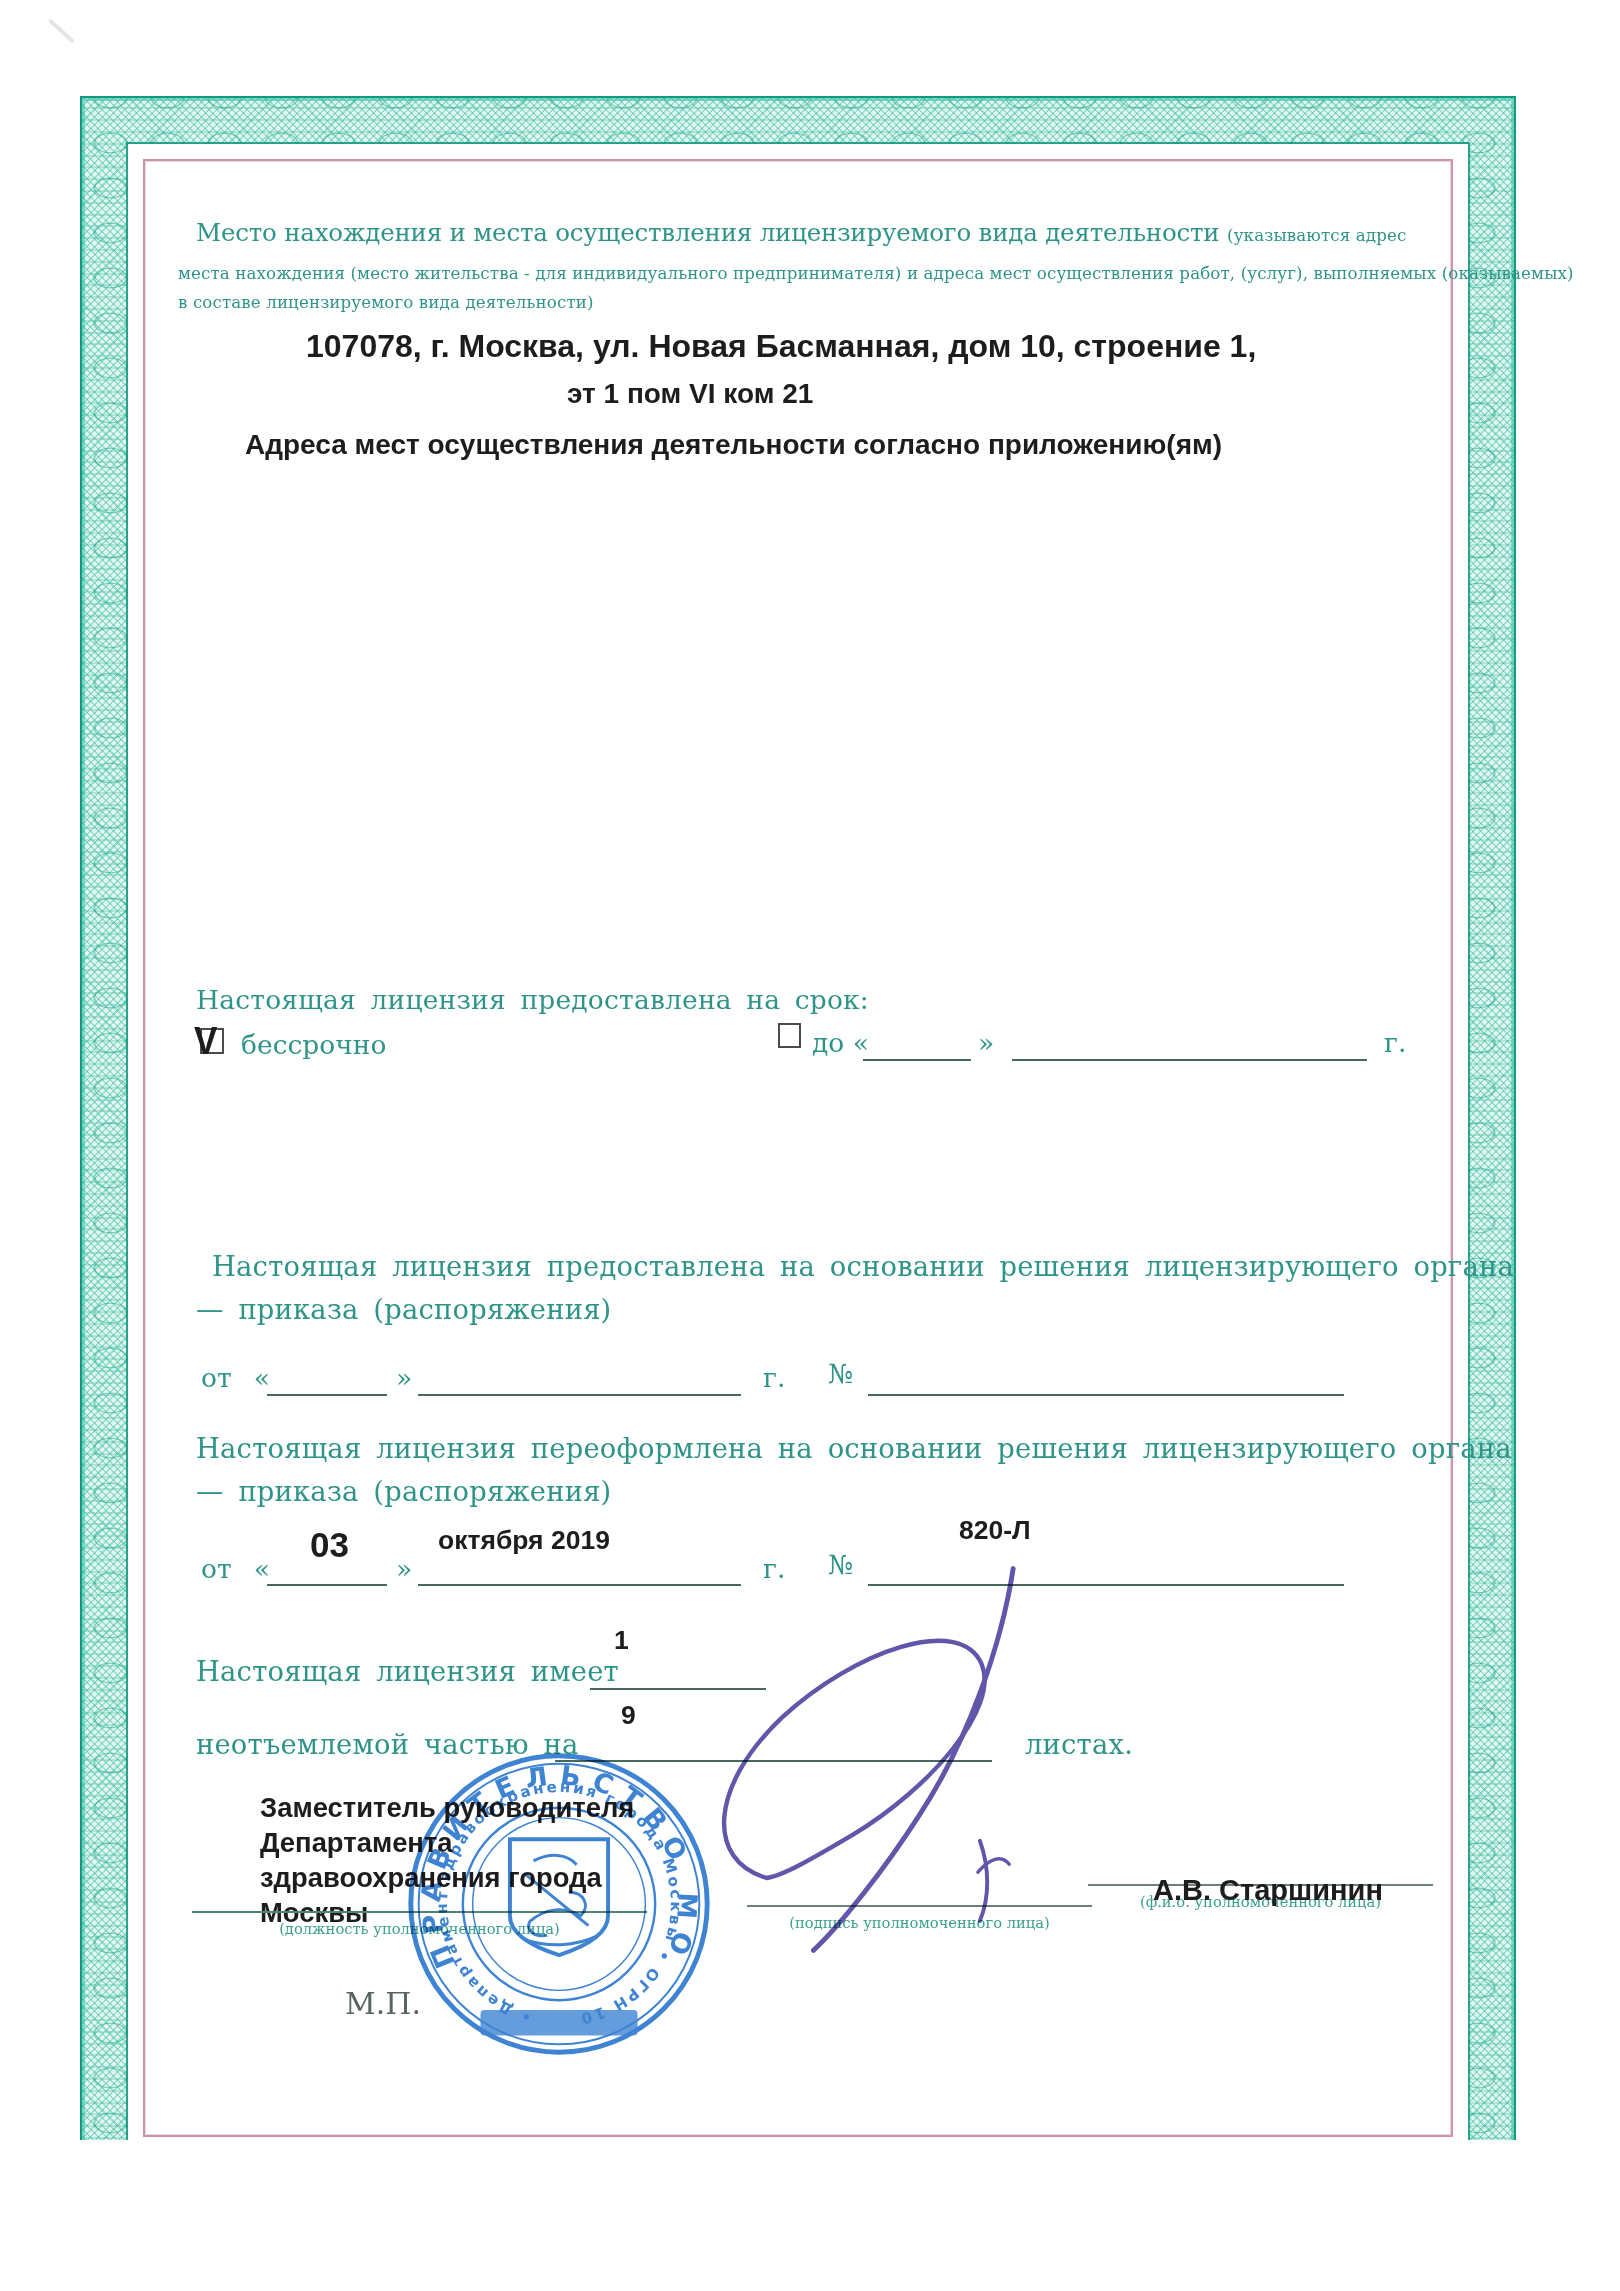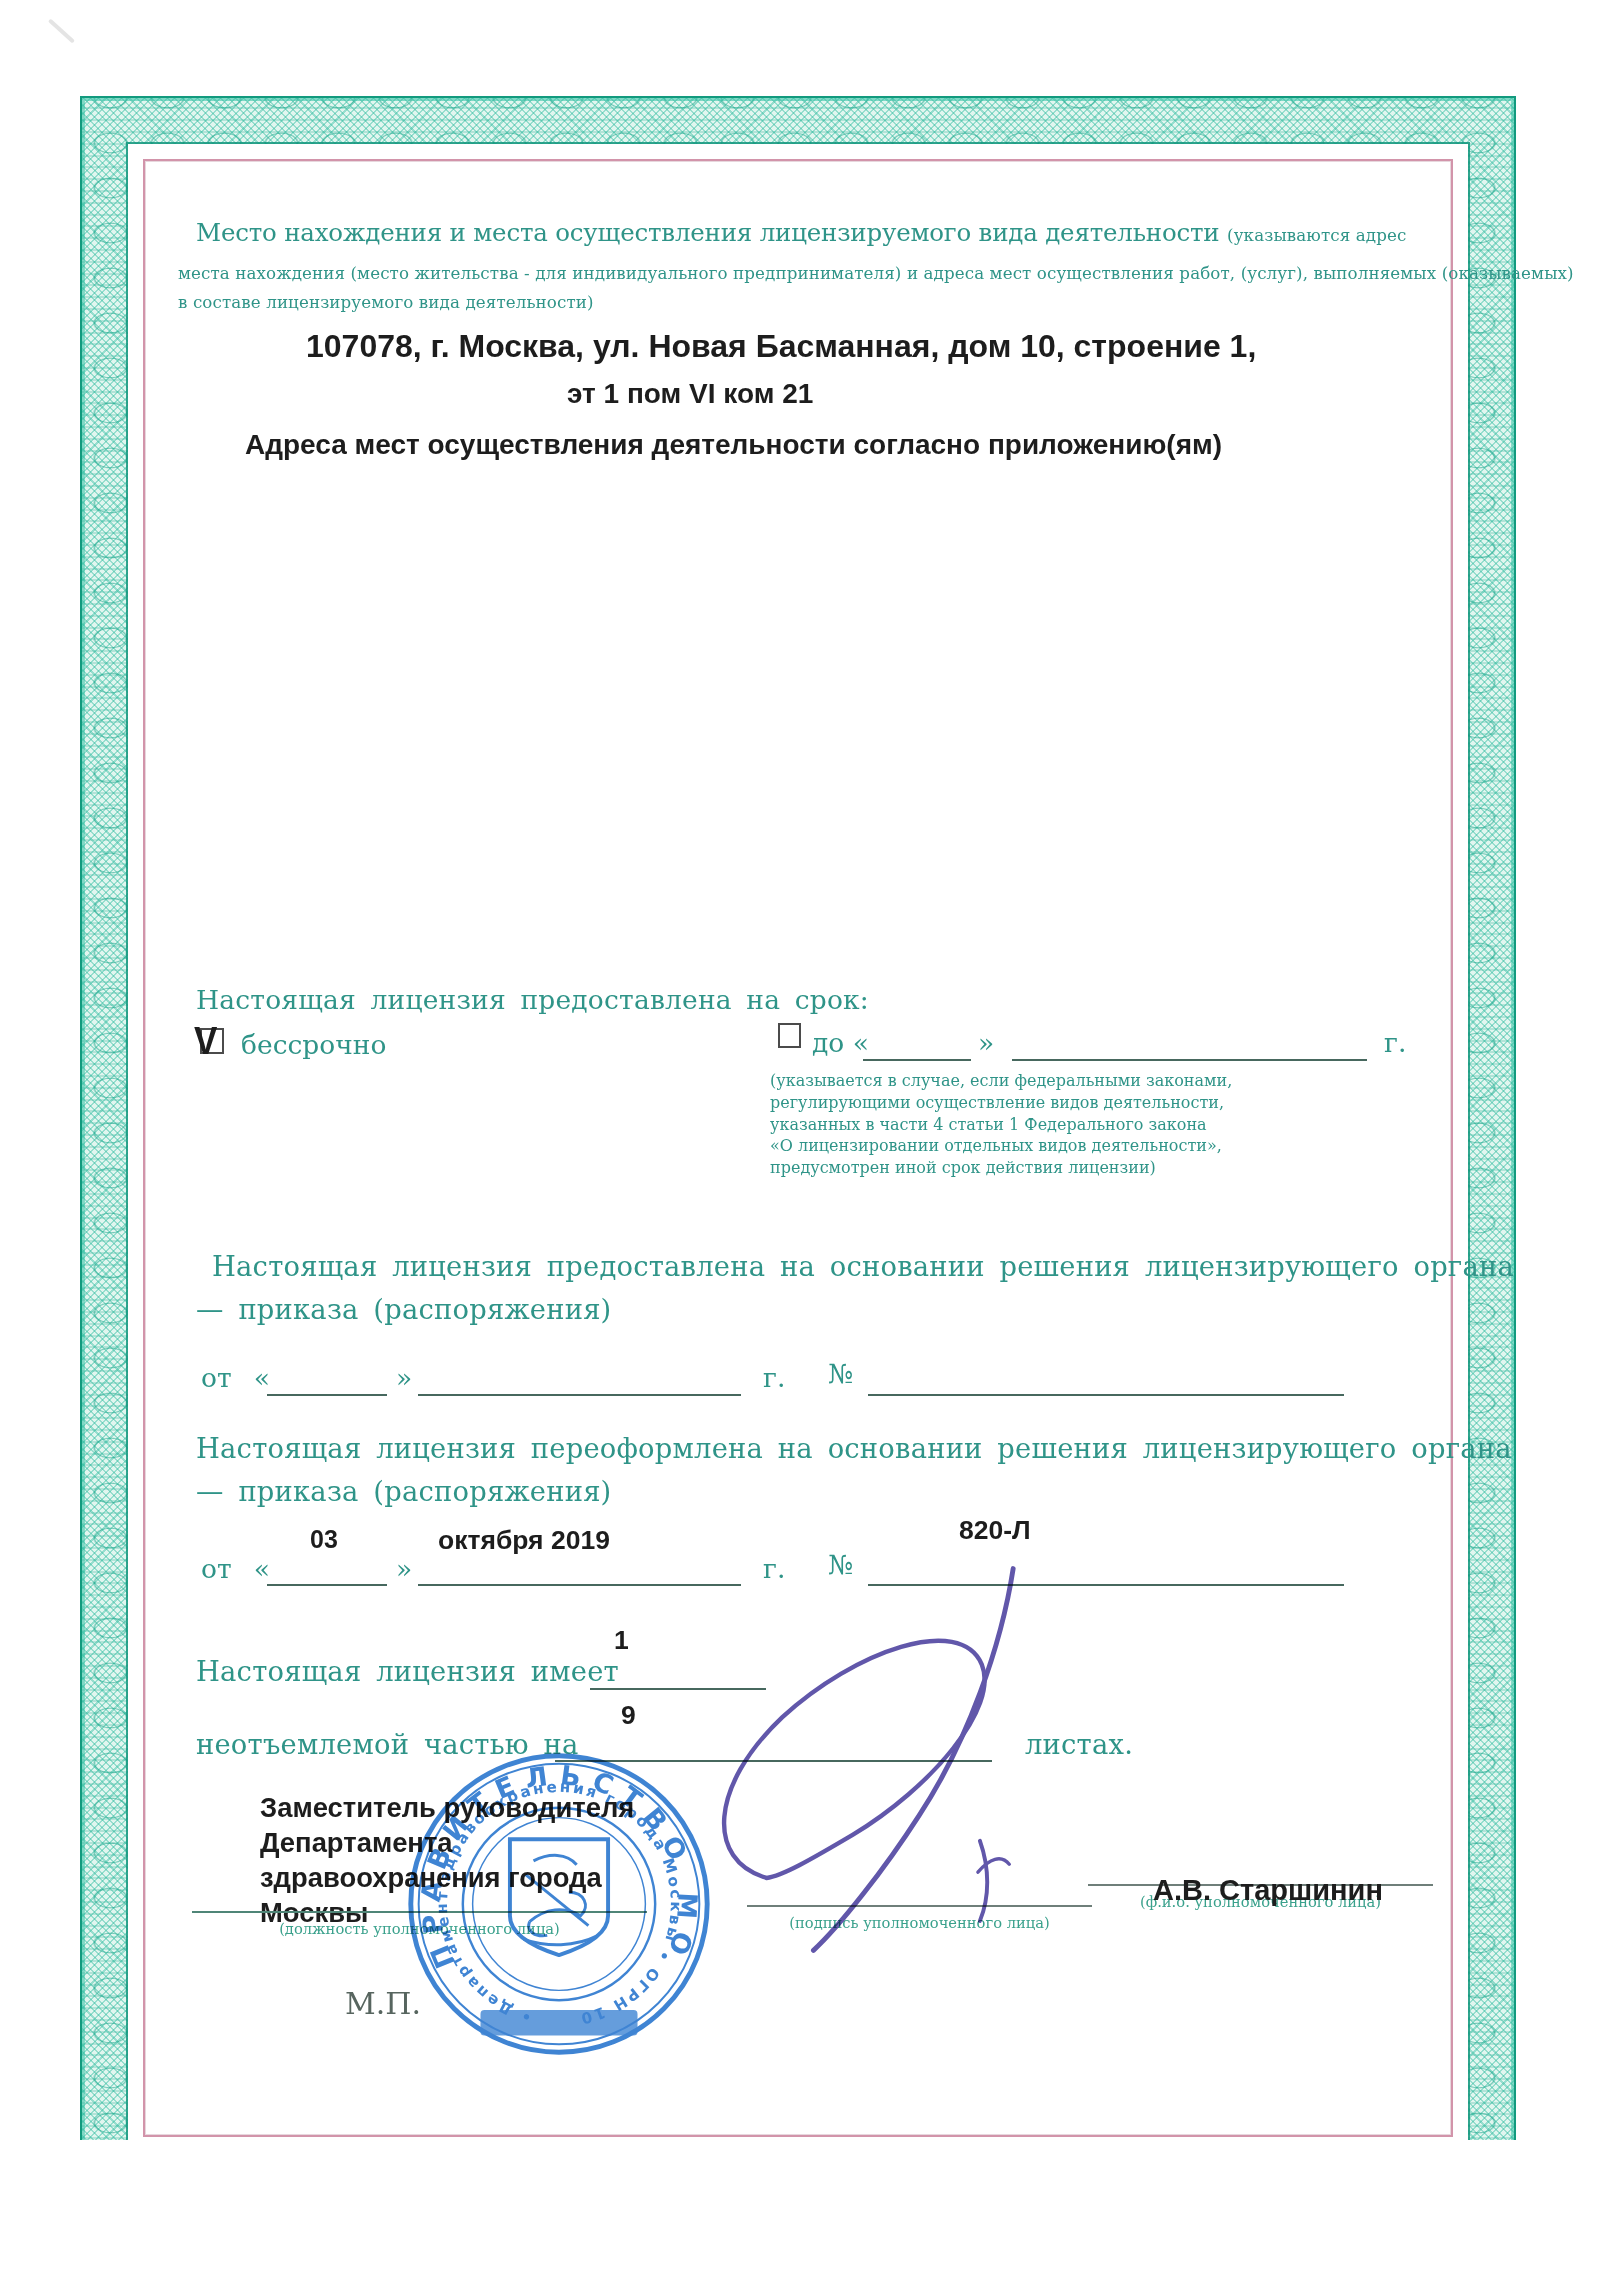--- a/index.html
+++ b/index.html
@@ -65,42 +65,37 @@
   <div class="cbox" style="left:200px;top:1028px;width:19.6px;height:21.6px;"></div>
   <div class="bk" style="left:194px;top:1021px;font-size:35px;font-weight:900;transform:scaleY(1.1);">V</div>
   <div class="tl" style="left:241px;top:1029px;font-size:26.5px;">бессрочно</div>
 
   <div class="cbox" style="left:778px;top:1023px;width:18.6px;height:20.6px;"></div>
   <div class="tl" style="left:812px;top:1027px;font-size:26.5px;">до «</div>
   <div class="uline" style="left:863px;top:1059px;width:108px;"></div>
   <div class="tl" style="left:978px;top:1027px;font-size:26.5px;">»</div>
   <div class="uline" style="left:1012px;top:1059px;width:355px;"></div>
   <div class="tl" style="left:1384px;top:1027px;font-size:26.5px;">г.</div>
-  <div class="tl tl-note" style="left:770px;top:1070px;width:490px;">(указывается в случае, если федеральными законами,
-регулирующими осуществление видов деятельности,
-указанных в части 4 статьи 1 Федерального закона
-«О лицензировании отдельных видов деятельности»,
-предусмотрен иной срок действия лицензии)</div>
 
   <div class="tl tl-sec" style="left:196px;top:1251px;margin-left:16px;">Настоящая лицензия предоставлена на основании решения лицензирующего органа</div>
   <div class="tl tl-sec" style="left:196px;top:1294px;">— приказа (распоряжения)</div>
   <div class="tl" style="left:201px;top:1362px;font-size:26.5px;word-spacing:13.7px;">от «</div>
   <div class="uline" style="left:267px;top:1394px;width:120px;"></div>
   <div class="bk" style="left:310px;top:1335px;font-size:26.5px;"></div>
   <div class="tl" style="left:396px;top:1362px;font-size:26.5px;">»</div>
   <div class="uline" style="left:418px;top:1394px;width:323px;"></div>
   <div class="bk" style="left:438px;top:1335px;font-size:26.5px;"></div>
   <div class="tl" style="left:763px;top:1362px;font-size:26.5px;">г.</div>
   <div class="tl" style="left:828px;top:1358px;font-size:26.5px;">№</div>
   <div class="uline" style="left:868px;top:1394px;width:476px;"></div>
   <div class="bk" style="left:959px;top:1329px;font-size:26.5px;"></div>
 
   <div class="tl tl-sec" style="left:196px;top:1433px;">Настоящая лицензия переоформлена на основании решения лицензирующего органа</div>
   <div class="tl tl-sec" style="left:196px;top:1476px;">— приказа (распоряжения)</div>
-  <div class="bk" style="left:310px;top:1525px;font-size:25px;">03</div>
+  <div class="bk" style="left:310px;top:1525px;font-size:35px;">03</div>
   <div class="bk" style="left:438px;top:1525px;font-size:26.5px;">октября 2019</div>
   <div class="bk" style="left:959px;top:1515px;font-size:26.5px;">820-Л</div>
   <div class="tl" style="left:201px;top:1553px;font-size:26.5px;word-spacing:13.7px;">от «</div>
   <div class="uline" style="left:267px;top:1584px;width:120px;"></div>
   <div class="tl" style="left:396px;top:1553px;font-size:26.5px;">»</div>
   <div class="uline" style="left:418px;top:1584px;width:323px;"></div>
   <div class="tl" style="left:763px;top:1553px;font-size:26.5px;">г.</div>
   <div class="tl" style="left:828px;top:1549px;font-size:26.5px;">№</div>
   <div class="uline" style="left:868px;top:1584px;width:476px;"></div>
 

